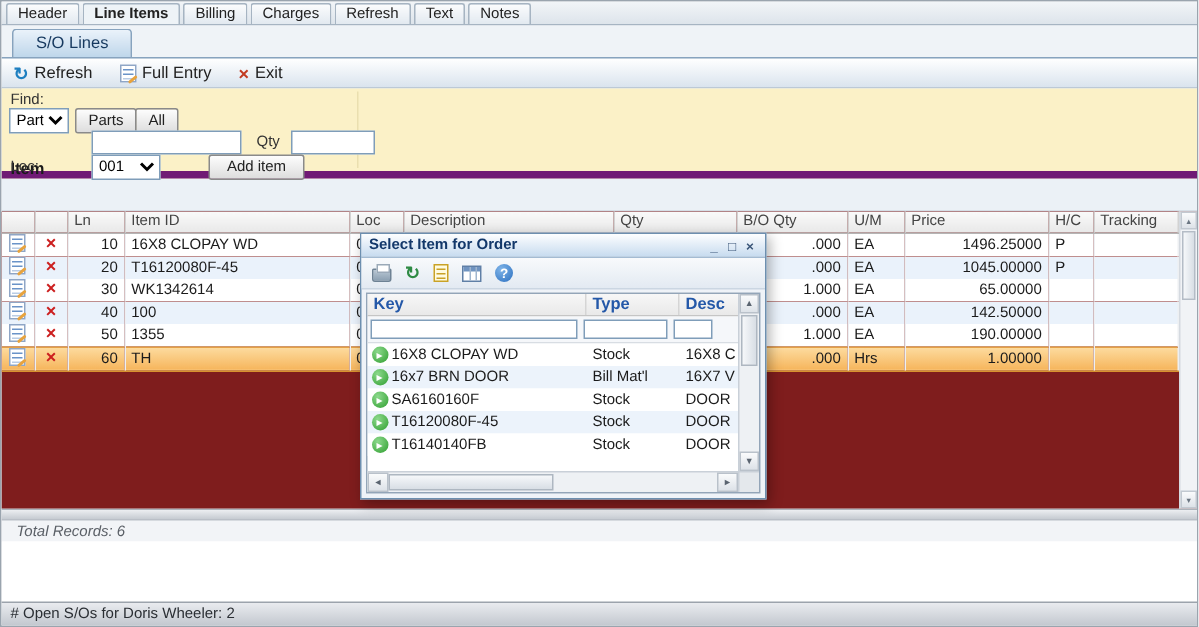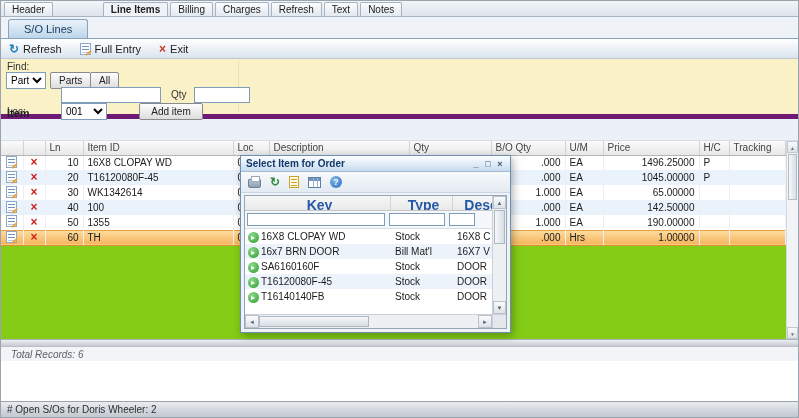--- a/index.html
+++ b/index.html
@@ -2,21 +2,21 @@
 <html><head>
 <meta charset="utf-8">
 <style>
   * { margin:0; padding:0; box-sizing:border-box; }
   body { background:#fff; font-family:"Liberation Sans", sans-serif; }
   .app { position:relative; width:799px; height:418px; border:1px solid #9AA4AE; overflow:hidden; background:#fff; }
 
   
   .main-tabs { height:16px; background:linear-gradient(#F2F5F8,#DDE4EB); border-bottom:1px solid #A6B4C2; display:flex; align-items:flex-end; padding:1px 0 0 3px; gap:2px; }
   .main-tab { font-size:10px; line-height:13px; padding:0 7px; color:#222; background:linear-gradient(#FBFCFD,#E2E9F0); border:1px solid #A6B4C2; border-bottom:none; border-radius:2px 2px 0 0; white-space:nowrap; }
-  .main-tab.active { font-weight:bold; background:#EEF3F7;margin-left:48px; }
+  .main-tab.active { font-weight:bold; background:#EEF3F7; }
 
   
   .subtab-row { height:22px; background:#EFF3F7; border-bottom:1px solid #87A3BE; position:relative; }
   .subtab { position:absolute; left:7px; bottom:0; height:19px; line-height:18px; padding:0 15px; font-size:11px; font-weight:normal; color:#16395F; background:linear-gradient(#EAF2FA,#BED6EA); border:1px solid #87A3BE; border-bottom:none; border-radius:3px 3px 0 0; }
 
   
   .toolbar { height:20px; display:flex; align-items:center; gap:18px; padding:0 8px; background:linear-gradient(#FFFFFF,#DAE4EE); border-bottom:1px solid #BCC9D6; font-size:11px; color:#222; }
   .tool-btn { display:flex; align-items:center; gap:4px; cursor:default; }
   .glyph-refresh { color:#1E7FC0; font-weight:bold; font-size:12px; }
   .glyph-exit { color:#C23B22; font-weight:bold; font-size:12px; }
@@ -30,21 +30,21 @@
   .fp-abs { position:absolute; }
   .xp-input { border:1px solid #7F9DB9; background:#fff; font-size:10px; height:16px; padding:0 2px; font-family:inherit; }
   .xp-btn { font-size:10px; height:17px; padding:0 8px; background:linear-gradient(#FDFDFD,#DDDDDD); border:1px solid #8A8A8A; border-radius:2px; font-family:Liberation Sans, sans-serif; color:#222; }
   .xp-select { font-size:10px; height:17px; border:1px solid #7F9DB9; background:#fff; font-family:inherit; }
   .lbl-bold { font-weight:bold; font-size:11px; color:#1B1B1B; }
 
   
   .grid-gap { height:22px; background:#EBF1F6; border-bottom:1px solid #D6DEE6; }
 
   
-  .grid-wrap { position:relative; height:198px; background:#84cc16; }
+  .grid-wrap { position:relative; height:198px; background:#7f1d1d; }
   .grid { border-collapse:collapse; table-layout:fixed; width:785px; }
   .grid th { height:14px; background:linear-gradient(#FAFAFA,#E8E8E8); border-right:1px solid #D2D2D2; border-bottom:1px solid #B5B5B5; font-weight:normal; font-size:10px; color:#444; text-align:left; padding:0 4px; white-space:nowrap; overflow:hidden; }
   .grid td { height:15px; font-size:10px; color:#1B1B1B; padding:0 4px; border-right:1px solid #EDEFF2; white-space:nowrap; overflow:hidden; background:#fff; }
   .grid tr.alt td { background:#EAF2FB; }
   .grid tr.sel td { background:linear-gradient(#FDDCA0,#F6B55C); border-top:1px solid #E4A146; border-bottom:1px solid #D8922F; }
   .t-right { text-align:right; }
   .c-ico { text-align:center; padding:0 !important; }
   .delete-icon { color:#CC1F1F; font-weight:bold; font-size:12px; line-height:10px; }
   .grid-vscroll { position:absolute; top:0; right:0; width:12px; height:198px; background:#F1F3F6; border-left:1px solid #D5DAE0; }
   .gsb { height:12px; font-size:5px; color:#6B7682; text-align:center; line-height:12px; background:linear-gradient(#FAFBFC,#DDE2E8); border:1px solid #C2C9D1; }
@@ -71,21 +71,21 @@
   .ico-print::before { content:""; position:absolute; left:2px; top:-4px; width:7px; height:4px; background:#fff; border:1px solid #9AA9B8; }
   .ico-doc { display:inline-block; width:10px; height:12px; background:#FFFBE0; border:1px solid #C9A227; position:relative; }
   .ico-doc::before { content:""; position:absolute; left:1px; top:2px; width:6px; height:1px; background:#C9A227; box-shadow:0 3px 0 #C9A227, 0 6px 0 #C9A227; }
   .ico-table { display:inline-block; width:13px; height:11px; background:#fff; border:1px solid #5F7FA6; position:relative; }
   .ico-table::before { content:""; position:absolute; left:0; right:0; top:0; height:3px; background:#6F93C0; }
   .ico-table::after { content:""; position:absolute; left:4px; top:0; bottom:0; width:1px; background:#9FB5CE; box-shadow:4px 0 0 #9FB5CE; }
   .ico-help { display:inline-block; width:12px; height:12px; border-radius:50%; background:radial-gradient(circle at 35% 30%, #7FB4E8, #2A6FC0); color:#fff; font-size:9px; font-weight:bold; text-align:center; line-height:12px; }
 
   .dlg-grid { position:absolute; left:3px; top:39px; right:3px; bottom:3px; background:#fff; border:1px solid #93A5B8; overflow:hidden; }
   .dg-head { display:flex; height:15px; background:linear-gradient(#F7F7F7,#E9E9E9); border-bottom:1px solid #C5C5C5; }
-  .dg-head span { display:block; font-size:14px; font-weight:bold; color:#2458A8; padding:1px 0 0 4px; border-right:1px solid #D5D5D5; white-space:nowrap; overflow:hidden;text-align:center; }
+  .dg-head span { display:block; font-size:11px; font-weight:bold; color:#2458A8; padding:1px 0 0 4px; border-right:1px solid #D5D5D5; white-space:nowrap; overflow:hidden; }
   .dgh-key { width:146px; } .dgh-type { width:62px; } .dgh-desc { flex:1; }
   .dg-filter { display:flex; height:18px; align-items:center; background:#F5F7FA; border-bottom:1px solid #D8DDE3; padding-left:2px; gap:4px; }
   .dg-filter input { height:13px; border:1px solid #7F9DB9; font-size:9px; padding:0 2px; font-family:inherit; }
   .f-key { width:138px; } .f-type { width:56px; } .f-desc { width:26px; }
   .dg-row { display:flex; align-items:center; height:15px; font-size:10px; color:#1B1B1B; background:#fff; }
   .dg-row.alt { background:#ECF3FB; }
   .dg-arrow { width:16px; text-align:center; }
   .row-arrow { display:inline-block; width:11px; height:11px; border-radius:50%; background:radial-gradient(circle at 35% 30%, #8CD98C, #2F9E2F); color:#fff; font-size:8px; line-height:11px; text-align:center; }
   .dg-key { width:130px; white-space:nowrap; overflow:hidden; }
   .dg-type { width:62px; padding-left:4px; white-space:nowrap; overflow:hidden; }

